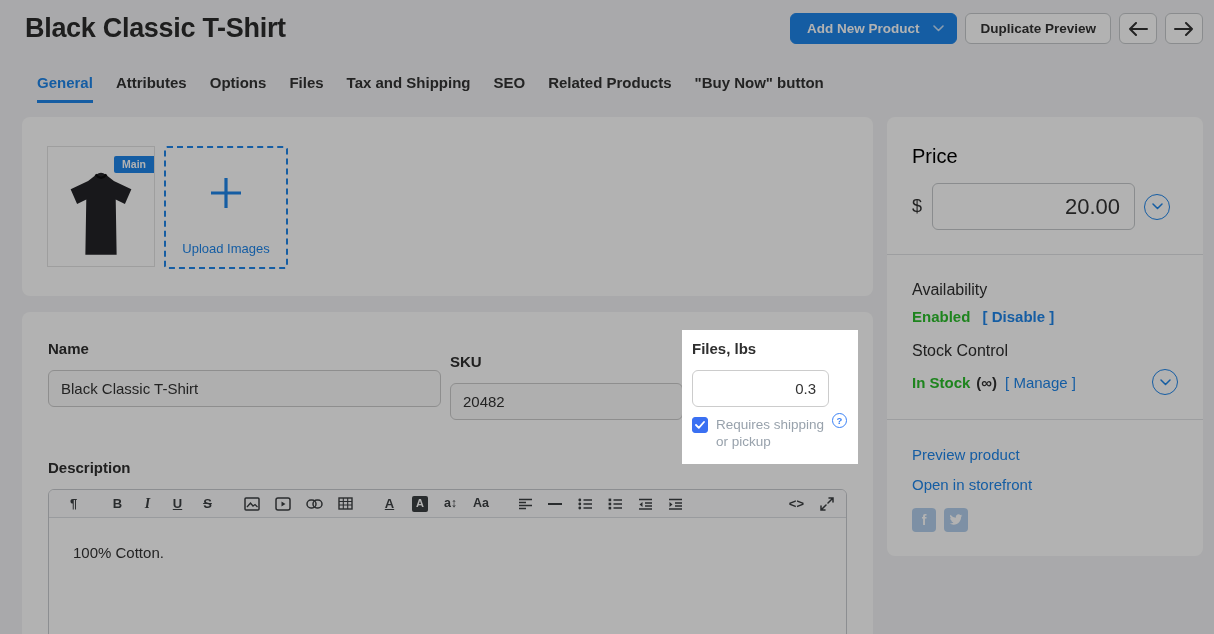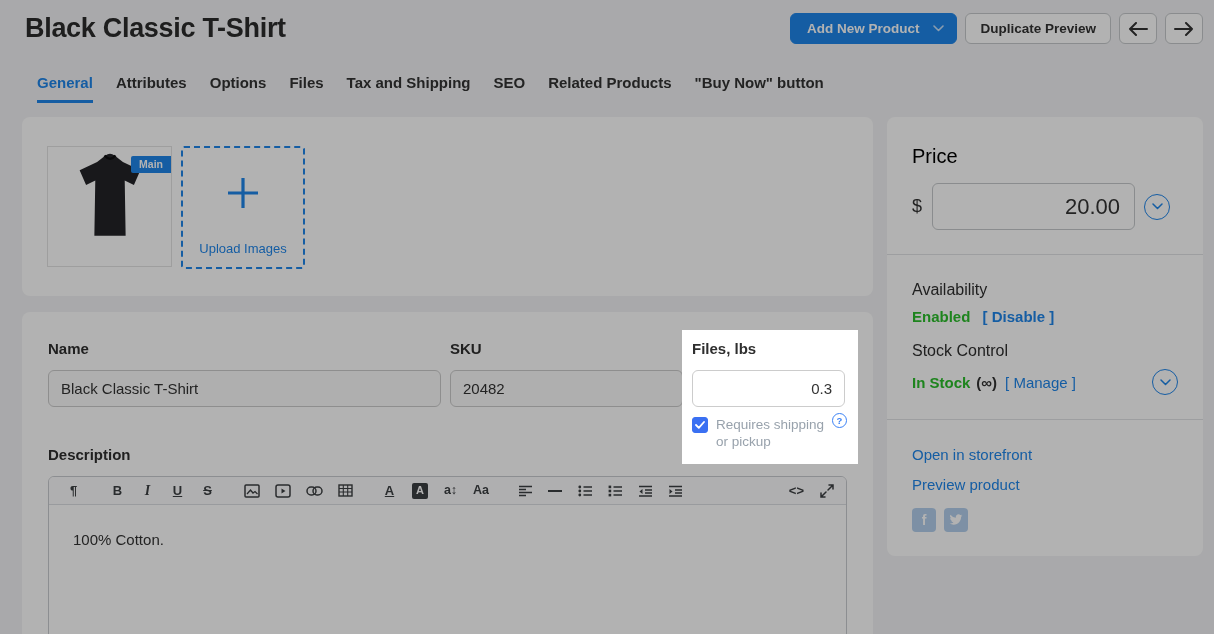--- a/index.html
+++ b/index.html
@@ -27,37 +27,37 @@
   .tab.active { color:var(--accent,#1f86ea); border-bottom-color:var(--accent,#1f86ea); font-weight:700; }
 
   
   .content { display:flex; gap:14px; padding:0 11px 0 22px; margin-top:14px; align-items:flex-start; }
   .main-col { width:851px; flex:none; }
   .side-col { width:316px; flex:none; }
   .card { background:#fff; border-radius:8px; }
 
   
   .card-gallery { height:179px; padding:29px 25px; display:flex; gap:9px; margin-bottom:16px; }
-  .thumb { width:125px; height:121px; background:#fff; border:1px solid #e2e2e2; position:relative; display:flex; align-items:flex-start; justify-content:center; cursor:pointer; }
+  .thumb { width:108px; height:121px; background:#fff; border:1px solid #e2e2e2; position:relative; display:flex; align-items:flex-end; justify-content:center; cursor:pointer; }
   .thumb svg { display:block; }
   .main-badge { position:absolute; top:9px; right:0; background:var(--accent,#1f86ea); color:#fff; font-size:10.5px; font-weight:700; padding:2px 8px 3px; border-radius:2px 0 0 2px; }
   .upload-box { width:124px; height:123px; border:2px dashed var(--accent,#1f86ea); border-radius:3px; display:flex; flex-direction:column; align-items:center; cursor:pointer; }
   .upload-box .plus { margin-top:26px; }
   .upload-label { margin-top:auto; margin-bottom:11px; font-size:13px; color:var(--accent,#1f86ea); }
 
   
   .card-details { padding:28px 26px 40px; min-height:420px; }
   .fields-row { display:flex; gap:9px; }
   .field-label { display:block; font-size:15px; font-weight:700; color:#2f2f2f; margin-bottom:12px; line-height:18px; }
   .text-input { width:100%; height:37px; border:1px solid #ccc; border-radius:6px; background:#fbfbfb; font-size:15px; color:#333; padding:0 12px; font-family:inherit; outline:none; }
   .field-name { flex:0 0 393px; }
-  .field-sku { flex:0 0 233px; }
+  .field-sku { flex:0 0 233px;margin-top:13px; }
   .field-weight { position:relative; width:153px; flex:none; }
   .spotlight { position:absolute; top:-10px; left:-10px; width:176px; background:#fff; padding:10px 11px 14px 10px; z-index:60; }
-  .spotlight .text-input { background:#fff; text-align:right; width:153px; }
+  .spotlight .text-input { background:#fff; text-align:right; width:137px; }
   .check-row { display:flex; align-items:flex-start; margin-top:9px; }
   .checkbox { width:16px; height:16px; border-radius:3px; border:1px solid #b6bcc4; background:#fff; flex:none; margin-top:1px; display:flex; align-items:center; justify-content:center; cursor:pointer; }
   .checkbox.checked { background:var(--checkbox-blue,#3a70f2); border-color:var(--checkbox-blue,#3a70f2); }
   .checkbox svg { display:none; }
   .checkbox.checked svg { display:block; }
   .check-label { font-size:13.5px; line-height:17px; color:#98a2ac; margin-left:8px; width:120px; cursor:pointer; }
   .help-icon { width:15px; height:15px; border:1.5px solid var(--help-blue,#3b82f6); border-radius:50%; color:var(--help-blue,#3b82f6); font-size:9.5px; font-weight:700; display:flex; align-items:center; justify-content:center; margin-left:auto; margin-top:-3px; cursor:pointer; flex:none; }
 
   
   .desc-block { margin-top:39px; }
@@ -322,22 +322,22 @@
           <a class="blue-action normal">[ Manage ]</a>
           <span class="circle-chevron">
             <svg width="11" height="7" viewBox="0 0 11 7">
                 <polyline points="1,1 5.5,5.5 10,1" fill="none" stroke="var(--accent,#1f86ea)" stroke-width="1.5" stroke-linecap="round" stroke-linejoin="round"></polyline>
               </svg>
           </span>
         </div>
       </div>
       <div class="side-divider"></div>
       <div class="side-section">
+        <a class="side-link">Preview product</a>
         <a class="side-link">Open in storefront</a>
-        <a class="side-link">Preview product</a>
         <div class="social-row">
           <span class="social-btn fb">f</span>
           <span class="social-btn">
             <svg width="14" height="12" viewBox="0 0 24 20">
                 <path d="M23 2.3c-.8.4-1.7.6-2.6.8A4.5 4.5 0 0 0 22.4.5c-.9.5-1.9.9-2.9 1.1A4.5 4.5 0 0 0 11.7 5c0 .4 0 .7.1 1A12.8 12.8 0 0 1 2.5.9 4.5 4.5 0 0 0 3.9 6.9c-.7 0-1.4-.2-2-.5v.1c0 2.2 1.5 4 3.6 4.4-.6.2-1.3.2-2 .1a4.5 4.5 0 0 0 4.2 3.1A9 9 0 0 1 1 16a12.7 12.7 0 0 0 6.9 2c8.3 0 12.8-6.9 12.8-12.8v-.6c.9-.6 1.6-1.4 2.3-2.3z" fill="#fff"></path>
               </svg>
           </span>
         </div>
       </div>
     </aside>

